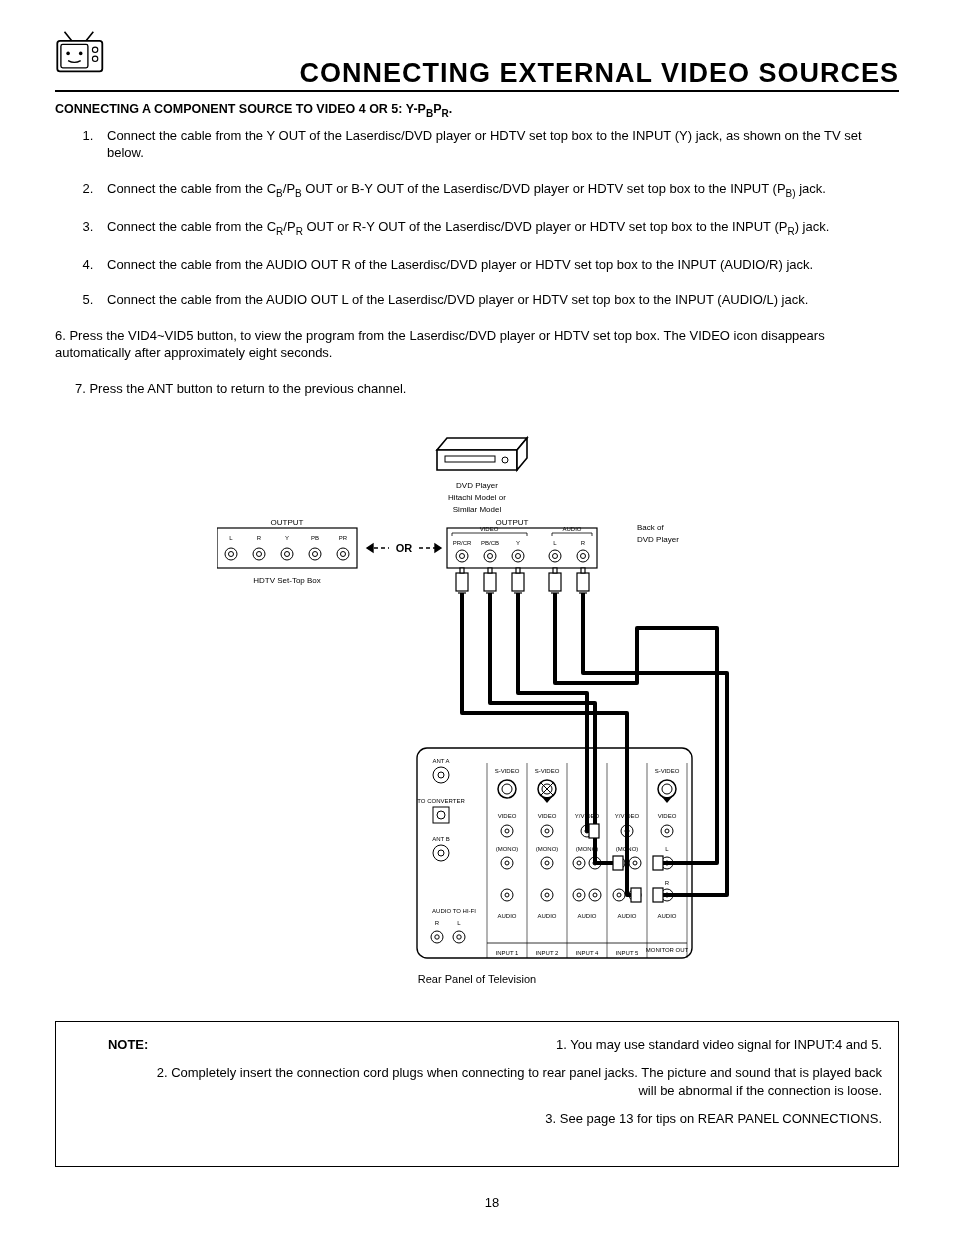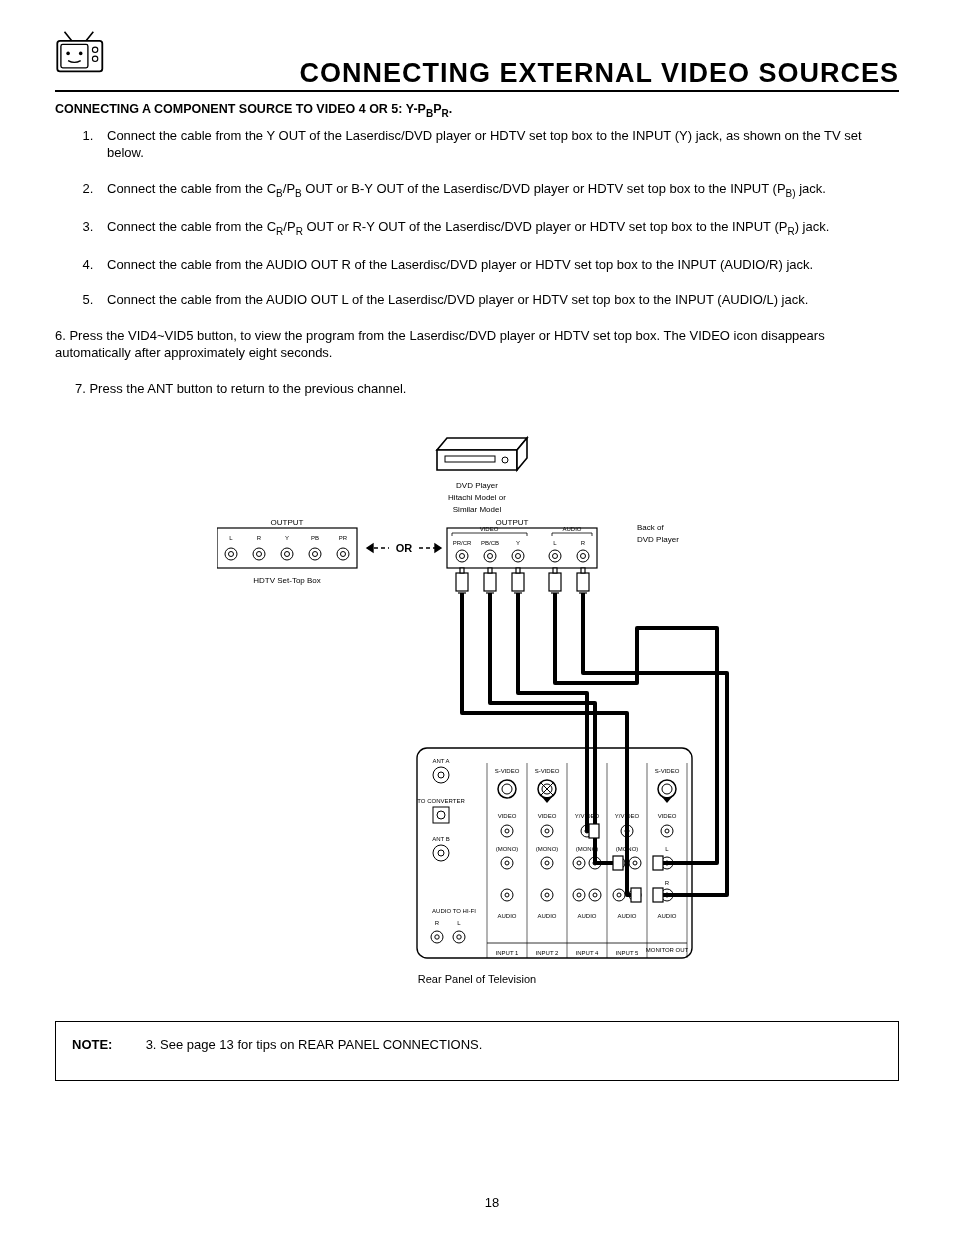--- a/index.html
+++ b/index.html
@@ -57,23 +57,24 @@
     line-height: 1.35;
   }
   .sub { font-size: 10px; vertical-align: sub; }
   .diagram-wrap {
     text-align: center;
     margin-top: 30px;
     margin-bottom: 30px;
   }
   .note-box {
     border: 1.4px solid #000;
-    padding: 14px 16px 16px 16px;
+    padding: 14px 16px 28px 16px;
     margin-top: 20px;
     line-height: 1.4;
+    text-align: right;
   }
   .note-label {
     font-weight: bold;
     display: inline-block;
     width: 70px;
     vertical-align: top;
   }
   .note-content {
     display: inline-block;
     width: calc(100% - 80px);
@@ -359,17 +360,19 @@
     <rect x="436" y="460" width="10" height="14"></rect>
   </g>
 
   <text x="260" y="555" text-anchor="middle" font-size="11">Rear Panel of Television</text>
 </svg>
 </div>
 
 <div class="note-box">
   <span class="note-label">NOTE:</span>
   <div class="note-content">
+    <div class="note-item">1.  You may use standard video signal for INPUT:4 and 5.</div>
+    <div class="note-item">2.  Completely insert the connection cord plugs when connecting to rear panel jacks.  The picture and sound that is played back will be abnormal if the connection is loose.</div>
     <div class="note-item">3.  See page 13 for tips on REAR PANEL CONNECTIONS.</div>
   </div>
 </div>
 
 <div class="pagenum">18</div>
 
 </body></html>

